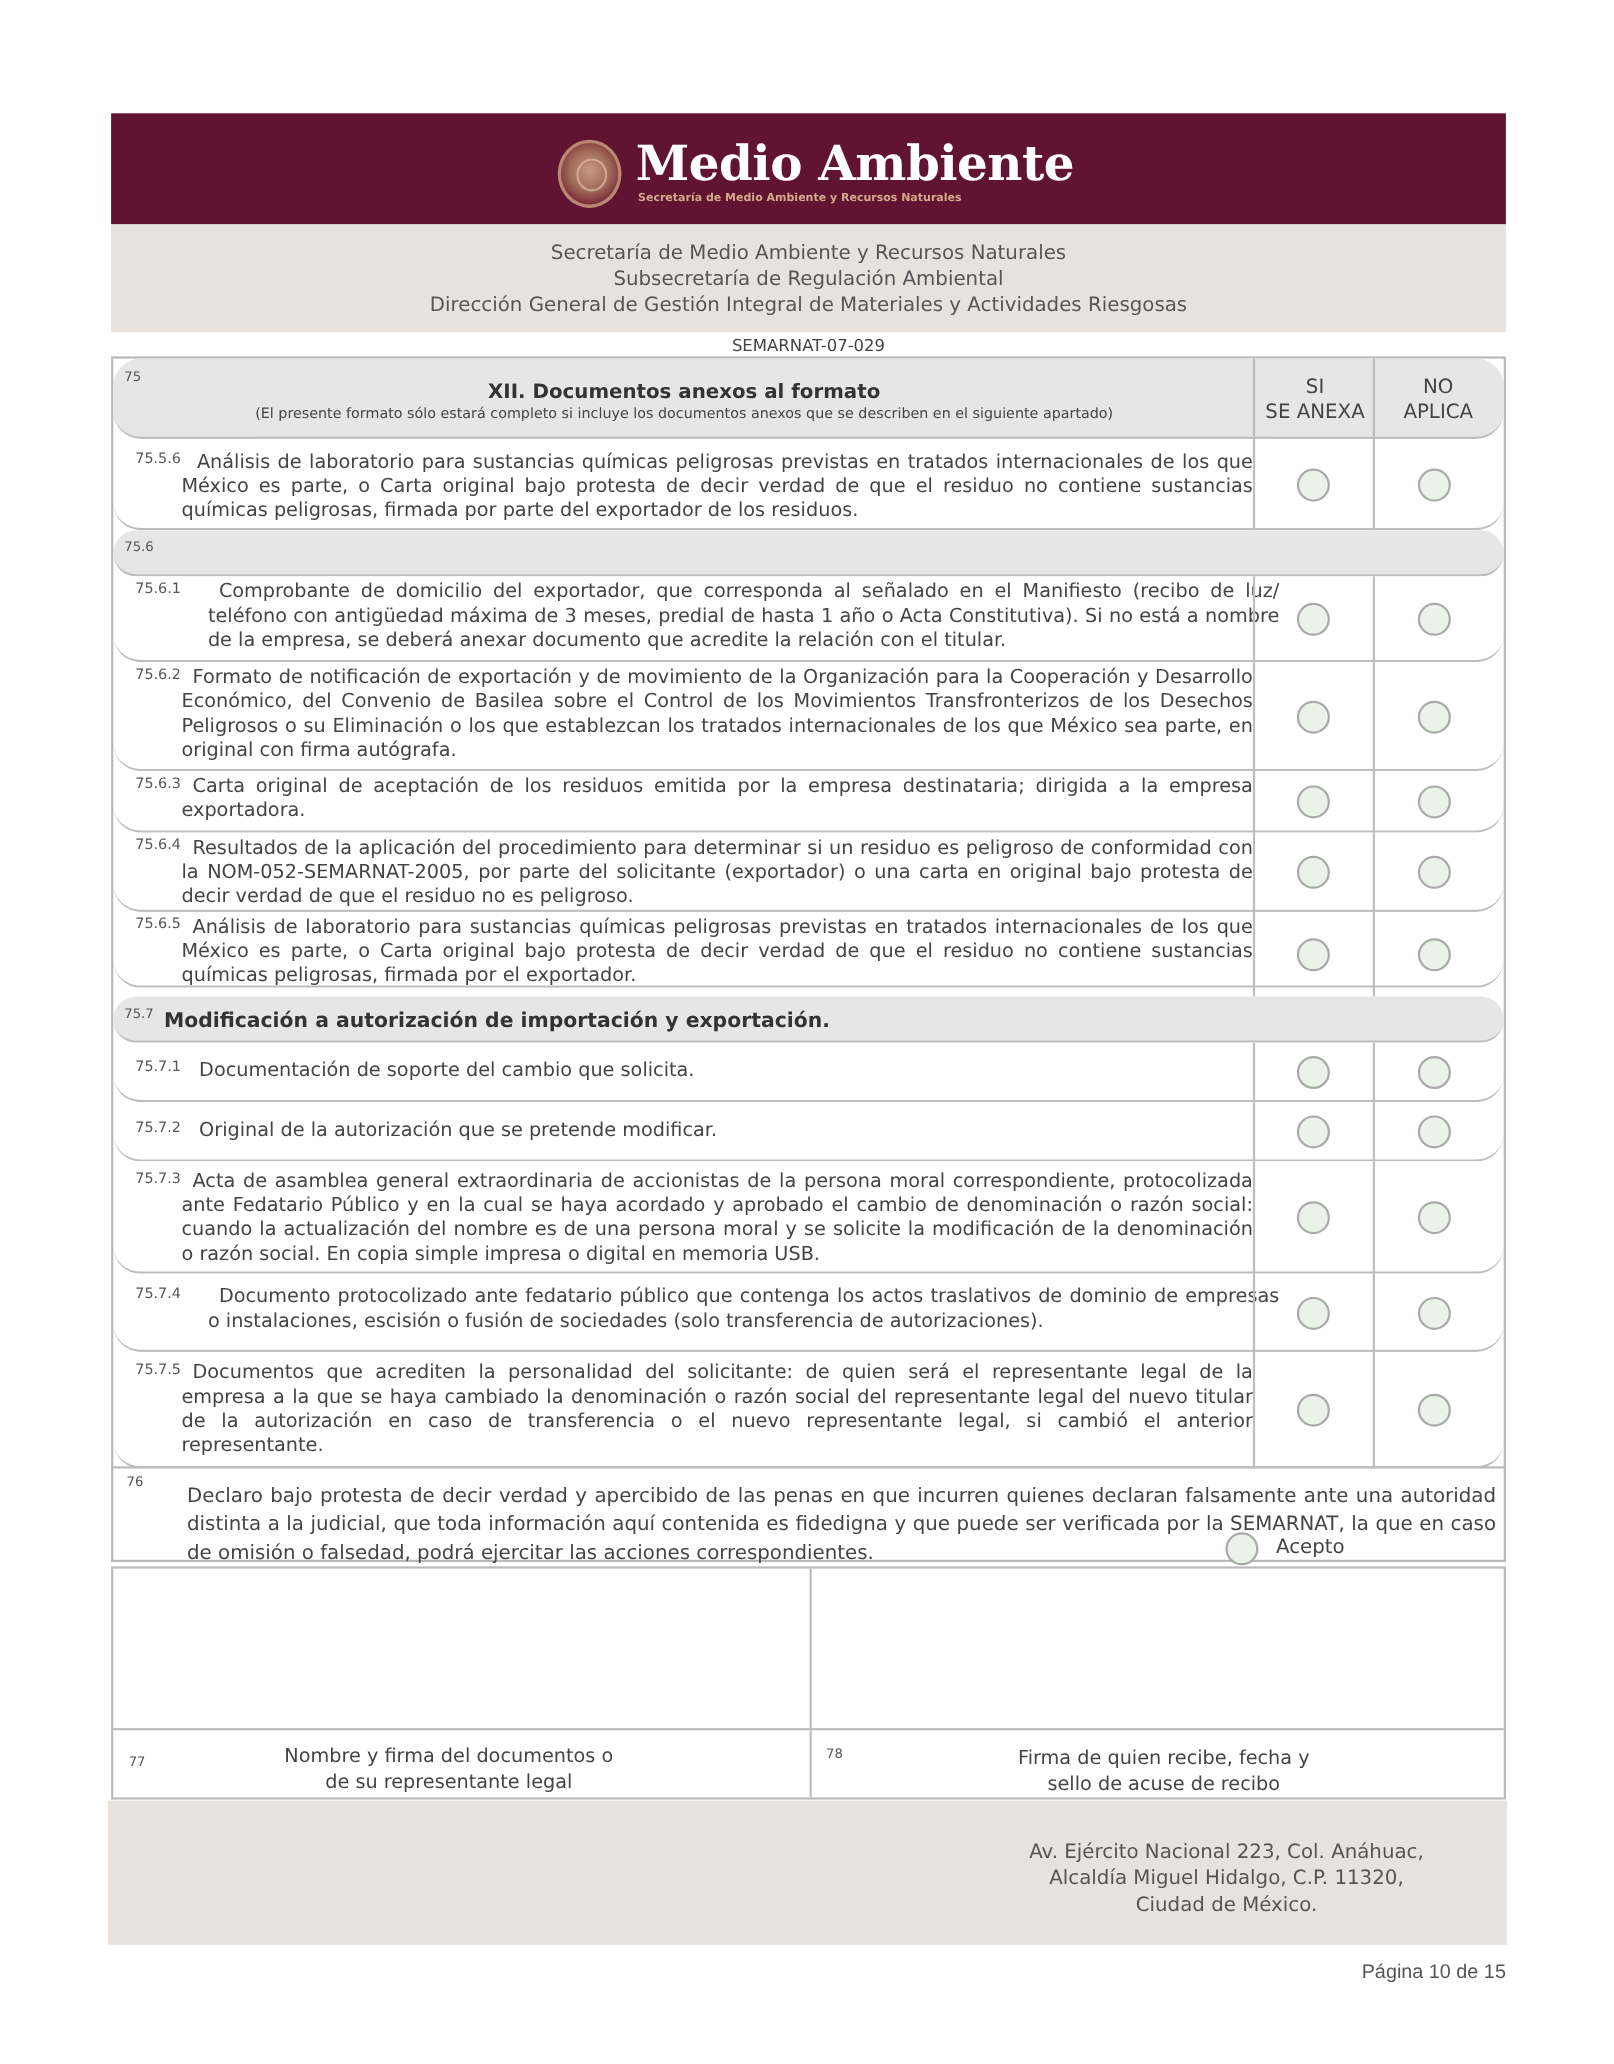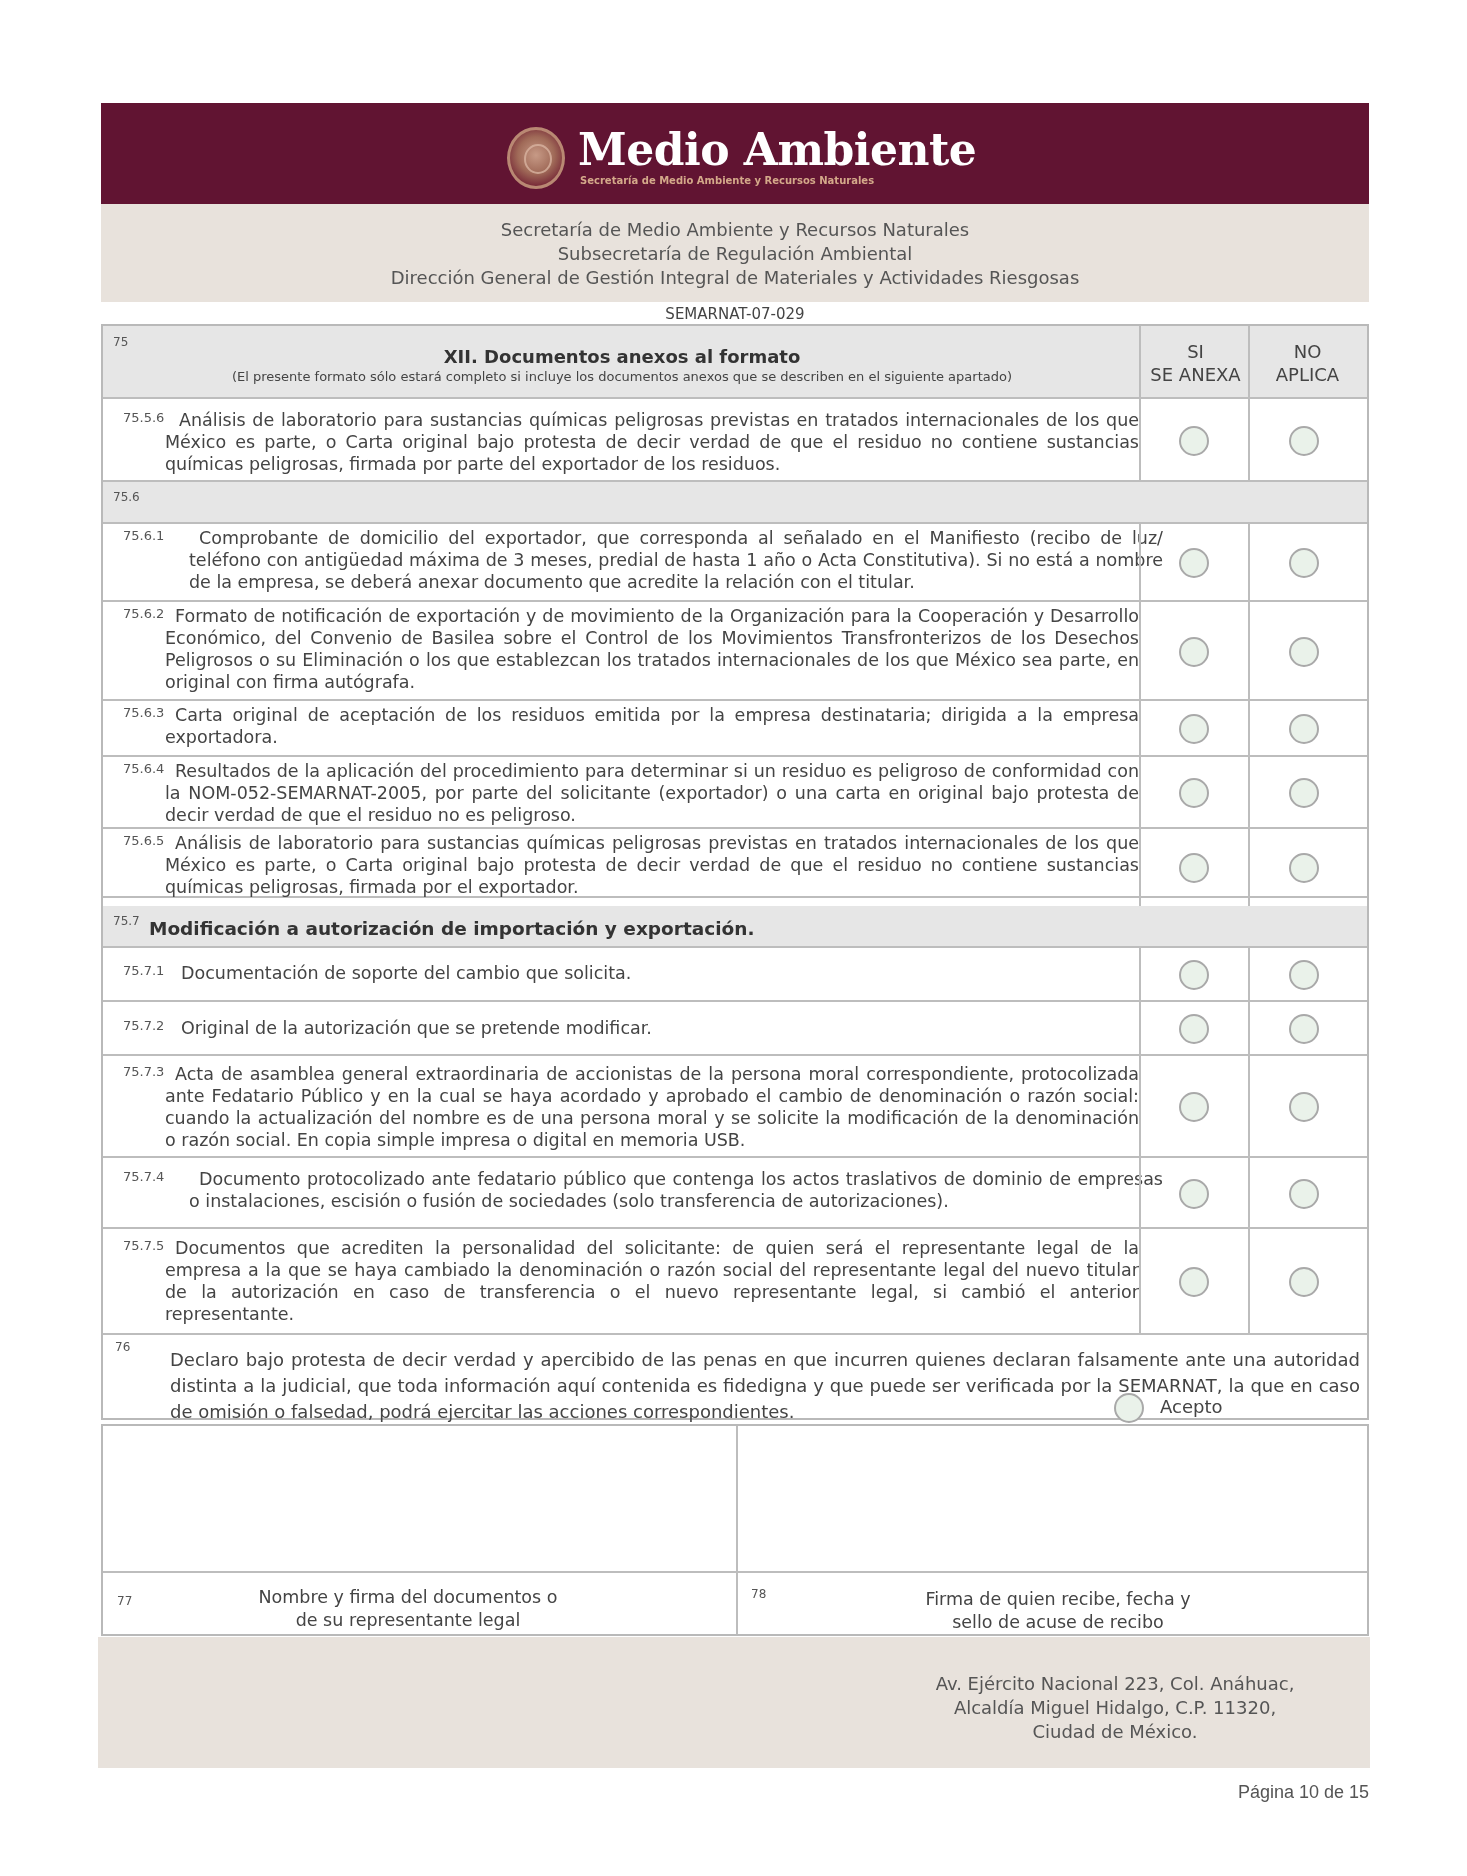--- a/index.html
+++ b/index.html
@@ -19,21 +19,21 @@
           font-size: 44px; color: #ffffff; letter-spacing: -0.5px; white-space: nowrap; line-height: 52px; }
   .brand-sub { left: 580px; top: 175px; font-size: 10px; font-weight: bold; color: #d4a98a; white-space: nowrap; }
 
   .agency-band { left: 101px; top: 204px; width: 1268px; height: 98px; background: #e8e2dc; }
   .agency-line { left: 101px; width: 1268px; text-align: center; font-size: 18px; color: #555555; line-height: 24px; }
 
   .form-code { left: 101px; top: 305px; width: 1268px; text-align: center; font-size: 15px; color: #444; }
 
   
   .tbl { left: 101px; top: 324px; width: 1268px; border: 2px solid #b9b9b9; }
-  .cell { position: absolute; border-bottom: 2px solid #bdbdbd; }
+  .cell { position: absolute; border-bottom: 2px solid #bdbdbd; border-radius: 25px; }
   .hdr { background: #e6e6e6; }
   .sect { background: #e6e6e6; }
   .vline { position: absolute; width: 2px; background: #bdbdbd; }
 
   .num-small { position: absolute; font-size: 12px; color: #555; }
   .hdr-title { position: absolute; left: 0; width: 1038px; text-align: center; font-size: 18px; font-weight: bold; color: #333; }
   .hdr-sub { position: absolute; left: 0; width: 1038px; text-align: center; font-size: 13px; color: #444; }
   .col-hdr { position: absolute; text-align: center; font-size: 18px; color: #444; line-height: 23px; }
 
   .row-num { position: absolute; font-size: 13px; color: #555; }

